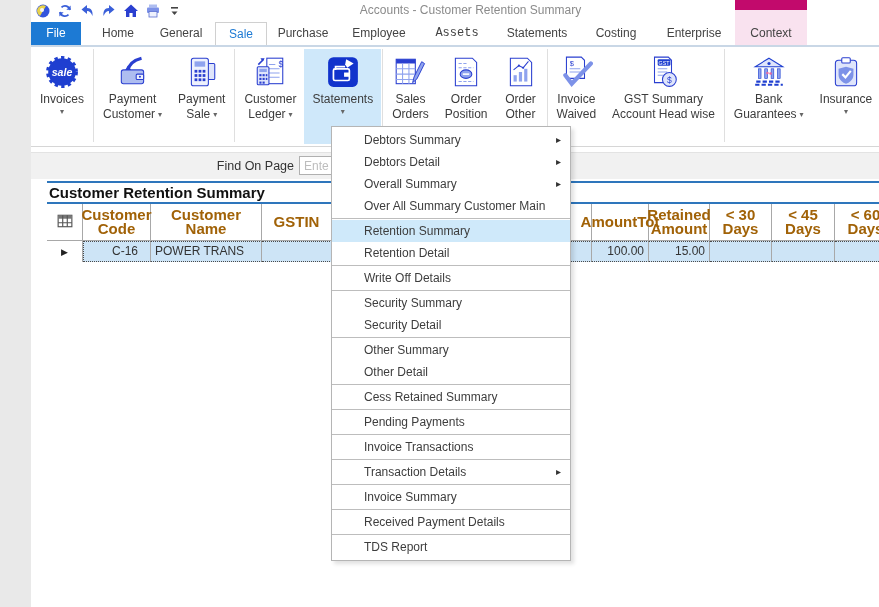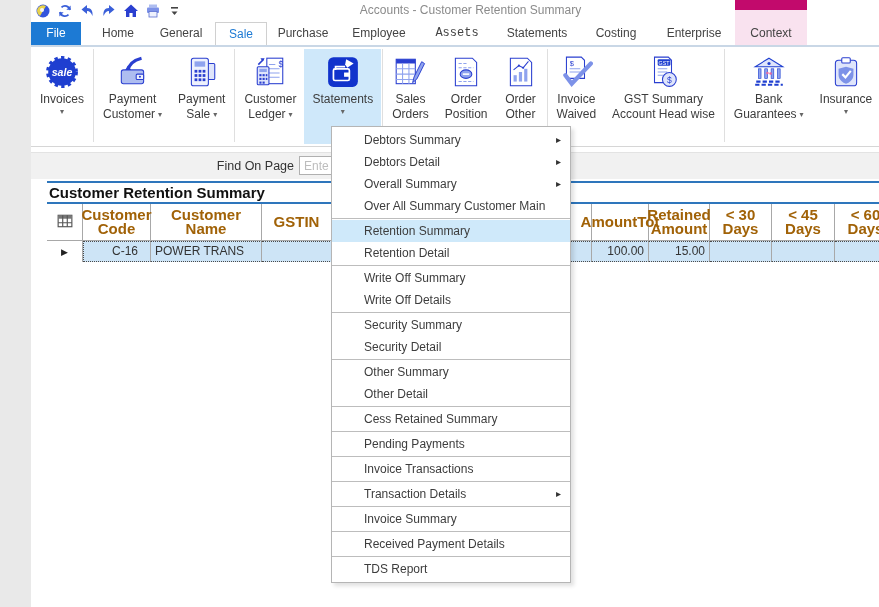--- a/index.html
+++ b/index.html
@@ -404,21 +404,20 @@
 
   <div class="menu">
       <div class="mitem"><span>Debtors Summary</span><span class="sub">▸</span></div>
       <div class="mitem"><span>Debtors Detail</span><span class="sub">▸</span></div>
       <div class="mitem"><span>Overall Summary</span><span class="sub">▸</span></div>
       <div class="mitem"><span>Over All Summary Customer Main</span></div>
       <div class="msep"></div>
       <div class="mitem hl"><span>Retention Summary</span></div>
       <div class="mitem"><span>Retention Detail</span></div>
       <div class="msep"></div>
-      <div class="mitem"><span>Write Off Summary</span></div>
       <div class="mitem"><span>Write Off Details</span></div>
       <div class="msep"></div>
       <div class="mitem"><span>Security Summary</span></div>
       <div class="mitem"><span>Security Detail</span></div>
       <div class="msep"></div>
       <div class="mitem"><span>Other Summary</span></div>
       <div class="mitem"><span>Other Detail</span></div>
       <div class="msep"></div>
       <div class="mitem"><span>Cess Retained Summary</span></div>
       <div class="msep"></div>

